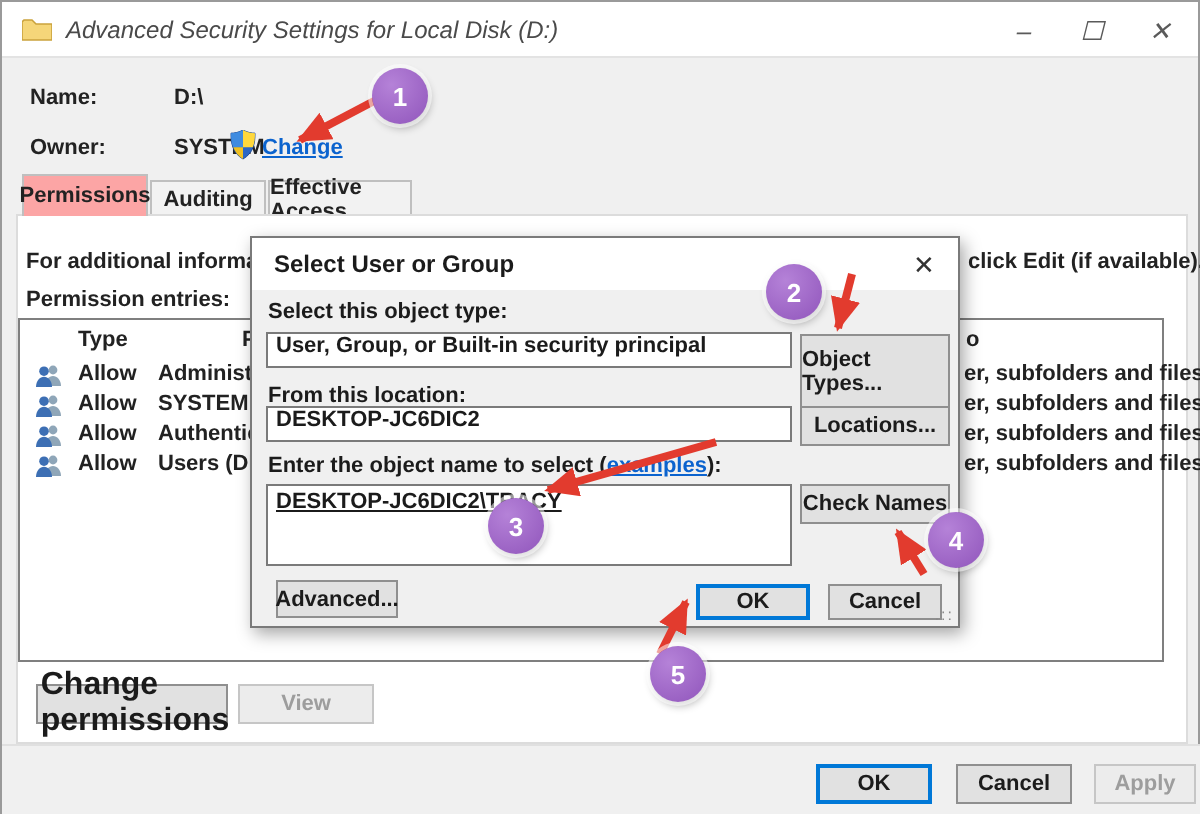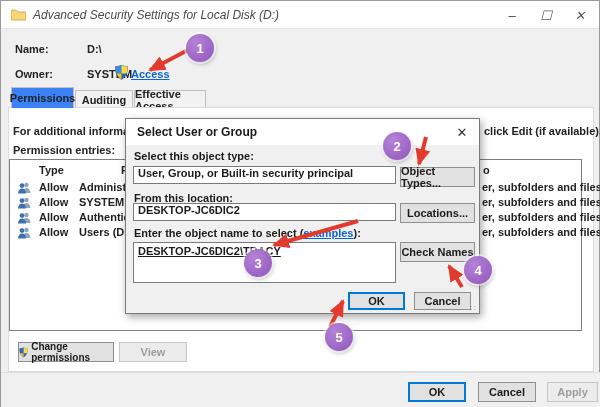--- a/index.html
+++ b/index.html
@@ -14,21 +14,21 @@
   .win-controls { position:absolute; right:2px; top:0; height:28px; display:flex; }
   .win-btn { width:34px; height:28px; display:flex; align-items:center; justify-content:center; color:#5a5a5a; font-size:13px; }
 
   .field-label { position:absolute; font-weight:600; color:#222; }
   .field-value { position:absolute; font-weight:600; color:#222; }
   .link { color:#0b63ce; text-decoration:underline; font-weight:600; cursor:pointer; }
   .shield { position:absolute; width:13px; height:15px; }
 
   
   .tab { position:absolute; height:18px; top:89px; background:#f2f2f2; border:1px solid #bfbfbf; border-bottom:none; display:flex; align-items:center; justify-content:center; font-weight:600; color:#222; }
-  .tab.selected { top:86px; height:21px; background:#3b82f6; z-index:3; }
+  .tab.selected { top:86px; height:21px; background:#fca5a5; z-index:3; }
 
   .content-panel { position:absolute; left:7px; top:106px; width:586px; height:265px; background:#fff; border:1px solid #dcdcdc; }
 
   .info-frag { position:absolute; font-weight:600; color:#222; white-space:nowrap; }
   .perm-table { position:absolute; left:8px; top:158px; width:573px; height:172px; background:#fff; border:1px solid #7f7f7f; }
   .tbl-txt { position:absolute; font-weight:600; color:#222; white-space:nowrap; }
   .row-icon { position:absolute; width:15px; height:12px; }
 
   .btn { position:absolute; background:#e1e1e1; border:1px solid #8f8f8f; display:flex; align-items:center; justify-content:center; font-family:"Liberation Sans",sans-serif; font-size:11px; font-weight:600; color:#1b1b1b; cursor:pointer; }
   .btn.disabled { background:#ececec; border-color:#c6c6c6; color:#9d9d9d; cursor:default; }
@@ -75,21 +75,21 @@
   <span class="field-value" style="left:86px; top:42px;">D:\</span>
   <span class="field-label" style="left:14px; top:67px;">Owner:</span>
   <span class="field-value" style="left:86px; top:67px;">SYSTEM</span>
 
   <svg class="shield" style="left:114px; top:64px;" viewBox="0 0 13 15">
     <path d="M6.5,0 C4.5,1.2 2.2,1.6 0.5,1.6 C0.5,6.5 1.2,11.5 6.5,14.5 C11.8,11.5 12.5,6.5 12.5,1.6 C10.8,1.6 8.5,1.2 6.5,0 Z" fill="#2b66c4" stroke="#1c4a96" stroke-width="0.5"></path>
     <path d="M6.5,0 C4.5,1.2 2.2,1.6 0.5,1.6 C0.5,4 0.7,6.4 1.6,8.6 L6.5,8.6 L6.5,0 Z" fill="#3f8be0"></path>
     <path d="M6.5,0 C8.5,1.2 10.8,1.6 12.5,1.6 C12.5,4 12.3,6.4 11.4,8.6 L6.5,8.6 L6.5,0 Z" fill="#ffd83c"></path>
     <path d="M1.6,8.6 L6.5,8.6 L6.5,14.5 C4.2,13.2 2.6,11.1 1.6,8.6 Z" fill="#f0c020"></path>
   </svg>
-  <span class="field-value link" style="left:130px; top:67px;">Access</span>
+  <span class="field-value link" style="left:130px; top:67px;">Change</span>
 
   <div class="tab selected" style="left:10px; width:63px;">
     <span>Permissions</span>
   </div>
   <div class="tab" style="left:74px; width:58px;align-items:center;">
     <span>Auditing</span>
   </div>
   <div class="tab" style="left:133px; width:72px;">
     <span>Effective Access</span>
   </div>
@@ -144,21 +144,21 @@
   <span class="tbl-txt" style="left:38px; top:225px;">Allow</span>
   <span class="tbl-txt" style="left:78px; top:225px;">Users (DES</span>
   <span class="tbl-txt" style="left:481px; top:225px;">er, subfolders and files</span>
 
   <div class="btn" style="left:17px; top:341px; width:96px; height:20px;">
     <svg style="width:11px; height:13px; margin-right:3px;" viewBox="0 0 13 15">
       <path d="M6.5,0 C4.5,1.2 2.2,1.6 0.5,1.6 C0.5,6.5 1.2,11.5 6.5,14.5 C11.8,11.5 12.5,6.5 12.5,1.6 C10.8,1.6 8.5,1.2 6.5,0 Z" fill="#2b66c4"></path>
       <path d="M6.5,0 C8.5,1.2 10.8,1.6 12.5,1.6 C12.5,4 12.3,6.4 11.4,8.6 L6.5,8.6 L6.5,0 Z" fill="#ffd83c"></path>
       <path d="M1.6,8.6 L6.5,8.6 L6.5,14.5 C4.2,13.2 2.6,11.1 1.6,8.6 Z" fill="#f0c020"></path>
     </svg>
-    <span style="font-size:10px;">Change permissions</span>
+    <span style="font-size:16px;">Change permissions</span>
   </div>
   <div class="btn disabled" style="left:118px; top:341px; width:68px; height:20px;">
     <span>View</span>
   </div>
 
   <div class="bottom-bar"></div>
   <div class="btn focused" style="left:407px; top:381px; width:58px; height:20px;">
     <span>OK</span>
   </div>
   <div class="btn" style="left:477px; top:381px; width:58px; height:20px;">
@@ -172,41 +172,44 @@
 <div class="dialog">
   <div class="dlg-titlebar">
     <span class="dlg-title">Select User or Group</span>
     <div class="dlg-close">✕</div>
   </div>
 
   <span class="dlg-label" style="left:8px; top:31px;">Select this object type:</span>
   <div class="dlg-input" style="left:7px; top:47px; width:263px; height:18px;">
     <span>User, Group, or Built-in security principal</span>
   </div>
-  <div class="btn" style="left:274px; top:48px; width:75px; height:20px;">
+  <div class="btn" style="left:274px; top:48px; width:75px; height:37px;">
     <span>Object Types...</span>
   </div>
 
   <span class="dlg-label" style="left:8px; top:73px;">From this location:</span>
   <div class="dlg-input" style="left:7px; top:84px; width:263px; height:18px;">
     <span>DESKTOP-JC6DIC2</span>
   </div>
   <div class="btn" style="left:274px; top:84px; width:75px; height:20px;">
     <span>Locations...</span>
   </div>
 
   <span class="dlg-label" style="left:8px; top:108px;"><span>Enter the object name to select (</span><span class="link">examples</span><span>):</span></span>
 
   <div class="dlg-textarea">
     <span>DESKTOP-JC6DIC2\TRACY</span>
   </div>
   <div class="btn" style="left:274px; top:123px; width:75px; height:20px;">
     <span>Check Names</span>
   </div>
 
+  <div class="btn" style="left:12px; top:171px; width:61px; height:19px;">
+    <span>Advanced...</span>
+  </div>
   <div class="btn focused" style="left:222px; top:173px; width:57px; height:18px;">
     <span>OK</span>
   </div>
   <div class="btn" style="left:288px; top:173px; width:57px; height:18px;">
     <span>Cancel</span>
   </div>
   <div class="grip">.::</div>
 </div>
 
 <svg class="ann-svg">

